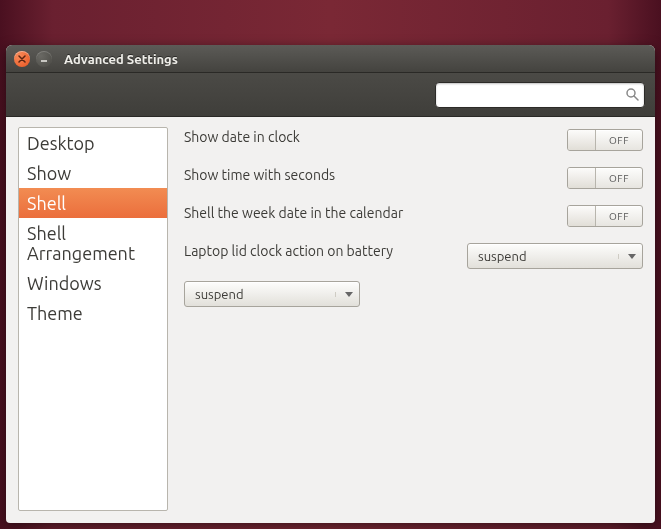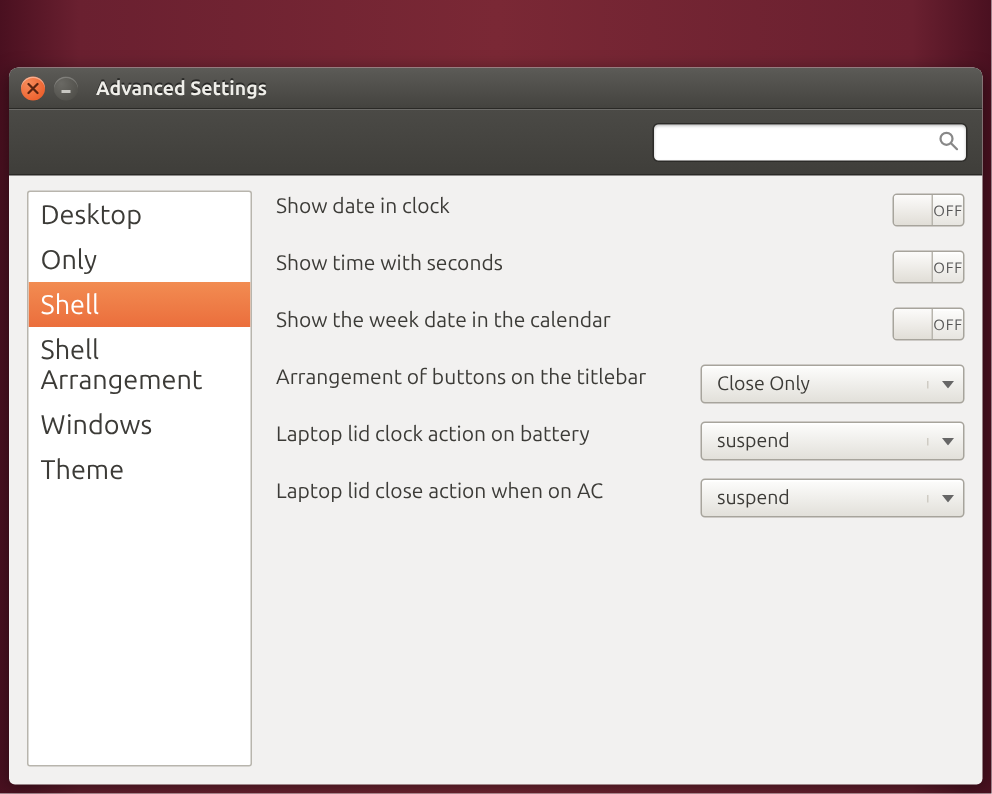--- a/index.html
+++ b/index.html
@@ -109,21 +109,21 @@
   .row {
     display: flex;
     justify-content: space-between;
     height: 38px;
   }
   .row-label {
     color: #3c3b37;
     font-size: 14px;
   }
   .toggle {
-    width: 48px; height: 22px;
+    width: 76px; height: 22px;
     border: 1px solid #a7a49c;
     border-radius: 3px;
     background: linear-gradient(to bottom, #fdfdfc, #e7e5e0);
     display: flex;
     align-items: center;
     overflow: hidden;
     box-shadow: inset 0 1px 0 #fff;
   }
   .toggle .knob {
     width: 28px; height: 100%;
@@ -190,21 +190,21 @@
             <line x1="9" y1="9" x2="13" y2="13" stroke="#888" stroke-width="1.5" stroke-linecap="round"></line>
           </svg>
       </span>
     </div>
   </div>
 
   <div class="content">
 
     <div class="sidebar">
       <div class="sidebar-item"><span>Desktop</span></div>
-      <div class="sidebar-item"><span>Only</span></div>
+      <div class="sidebar-item"><span>Show</span></div>
       <div class="sidebar-item selected"><span>Shell</span></div>
       <div class="sidebar-item"><span>Shell Arrangement</span></div>
       <div class="sidebar-item"><span>Windows</span></div>
       <div class="sidebar-item"><span>Theme</span></div>
     </div>
 
     <div class="main">
 
       <div class="row">
         <div class="row-label">Show date in clock</div>
@@ -216,53 +216,41 @@
 
       <div class="row">
         <div class="row-label">Show time with seconds</div>
         <div class="toggle">
           <div class="knob"></div>
           <div class="state">OFF</div>
         </div>
       </div>
 
       <div class="row">
-        <div class="row-label">Show the week date in the calendar</div>
+        <div class="row-label">Shell the week date in the calendar</div>
         <div class="toggle">
           <div class="knob"></div>
           <div class="state">OFF</div>
         </div>
       </div>
 
-      <div class="row">
-        <div class="row-label">Arrangement of buttons on the titlebar</div>
-        <div class="dropdown">
-          <div class="val">Close Only</div>
-          <div class="arrow">
-              <svg width="8" height="5" viewBox="0 0 8 5">
-                <path d="M0 0 L4 5 L8 0 Z" fill="#666"></path>
-              </svg>
-            </div>
-        </div>
-      </div>
 
       <div class="row">
         <div class="row-label">Laptop lid clock action on battery</div>
         <div class="dropdown">
           <div class="val">suspend</div>
           <div class="arrow">
               <svg width="8" height="5" viewBox="0 0 8 5">
                 <path d="M0 0 L4 5 L8 0 Z" fill="#666"></path>
               </svg>
             </div>
         </div>
       </div>
 
       <div class="row">
-        <div class="row-label">Laptop lid close action when on AC</div>
         <div class="dropdown">
           <div class="val">suspend</div>
           <div class="arrow">
               <svg width="8" height="5" viewBox="0 0 8 5">
                 <path d="M0 0 L4 5 L8 0 Z" fill="#666"></path>
               </svg>
             </div>
         </div>
       </div>
 

